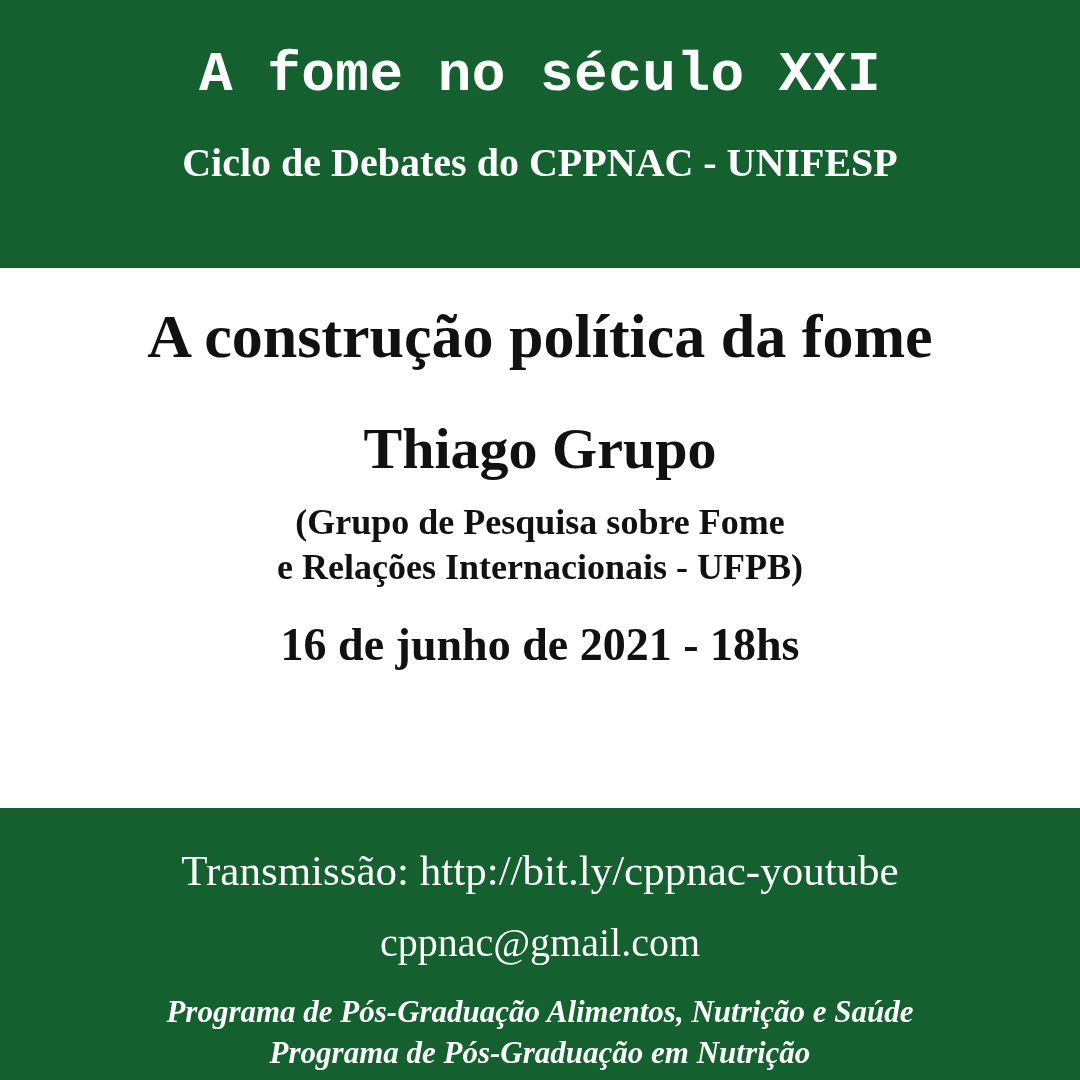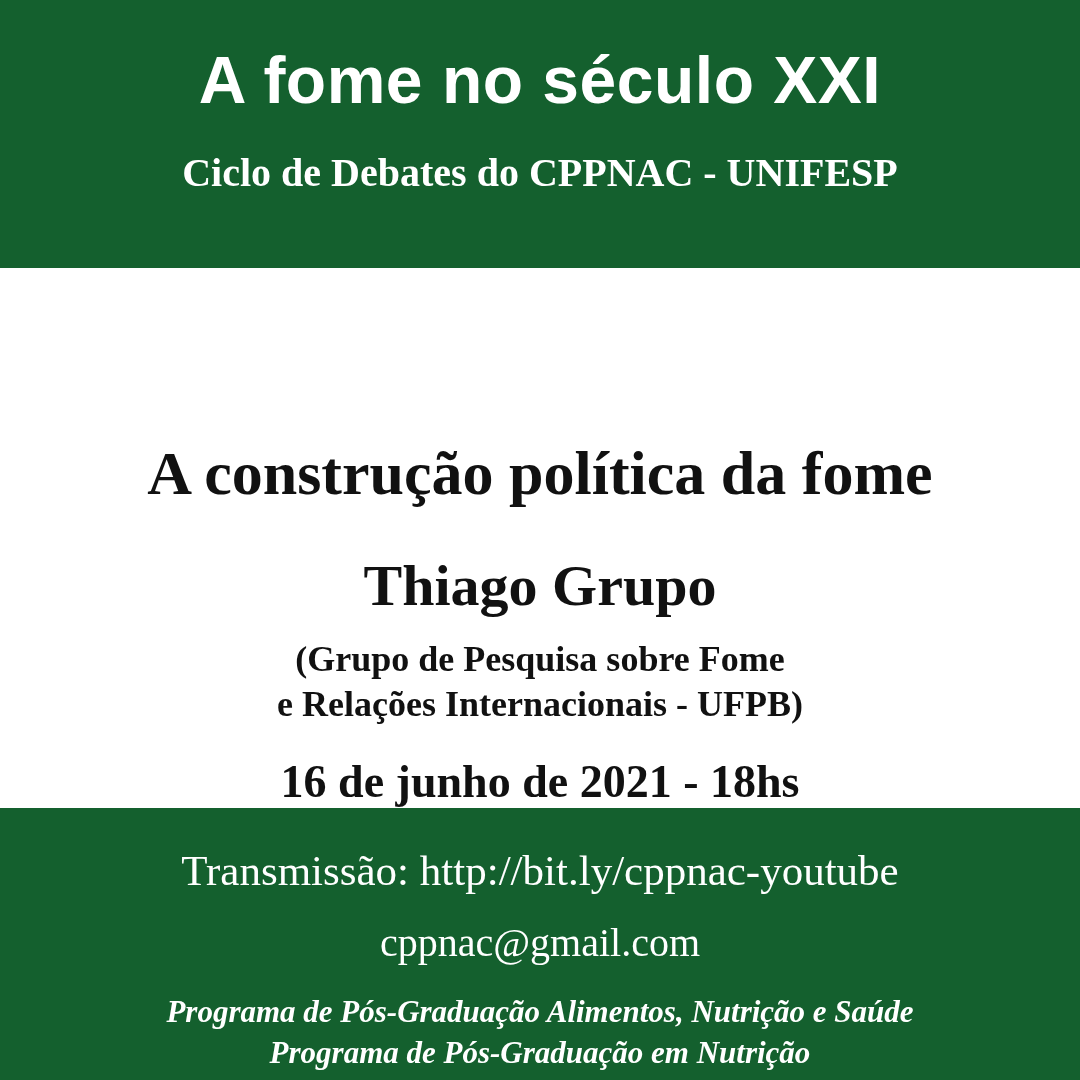--- a/index.html
+++ b/index.html
@@ -29,46 +29,46 @@
     height: 268px;
     flex: 0 0 268px;
     display: flex;
     flex-direction: column;
     align-items: center;
     justify-content: flex-start;
     padding-top: 46px;
     box-sizing: border-box;
   }
   .header-title {
-    font-size: 66px;
+    font-size: 56px;
     font-weight: bold;
     letter-spacing: 0.5px;
     line-height: 1.05;
     text-align: center;
     margin: 0;
-    font-family: Liberation Sans, sans-serif;
+    font-family: Liberation Mono, monospace;
   }
   .header-subtitle {
     font-size: 40px;
     font-weight: bold;
     text-align: center;
     margin: 0;
     margin-top: 34px;
     font-family: "Liberation Serif", serif;
   }
 
   
   .body-white {
     background: #ffffff;
     color: #111111;
     flex: 1 1 auto;
     display: flex;
     flex-direction: column;
     align-items: center;
-    justify-content: flex-end;
+    justify-content: flex-start;
     padding-top: 32px;
     box-sizing: border-box;
   }
   .talk-title {
     font-size: 62px;
     font-weight: bold;
     line-height: 1.18;
     text-align: center;
     margin: 0;
     padding: 0 30px;

